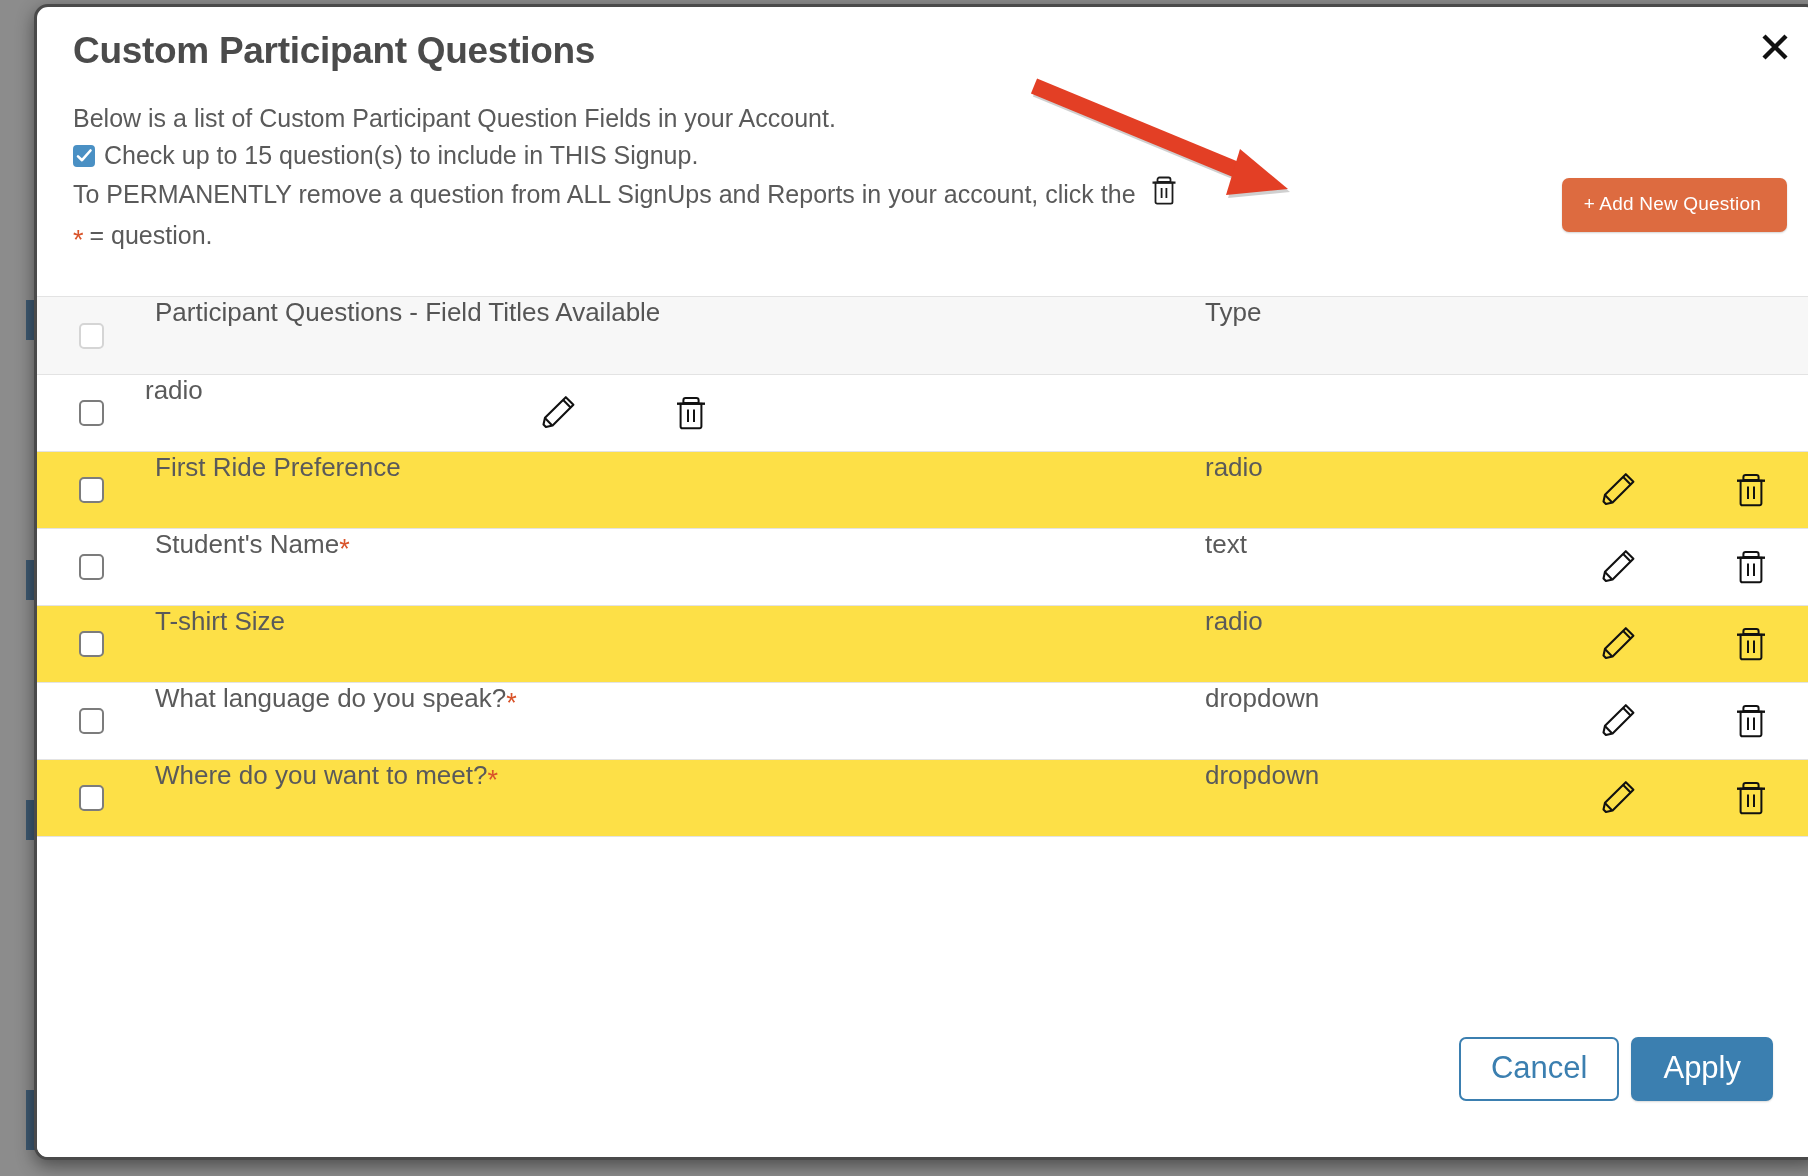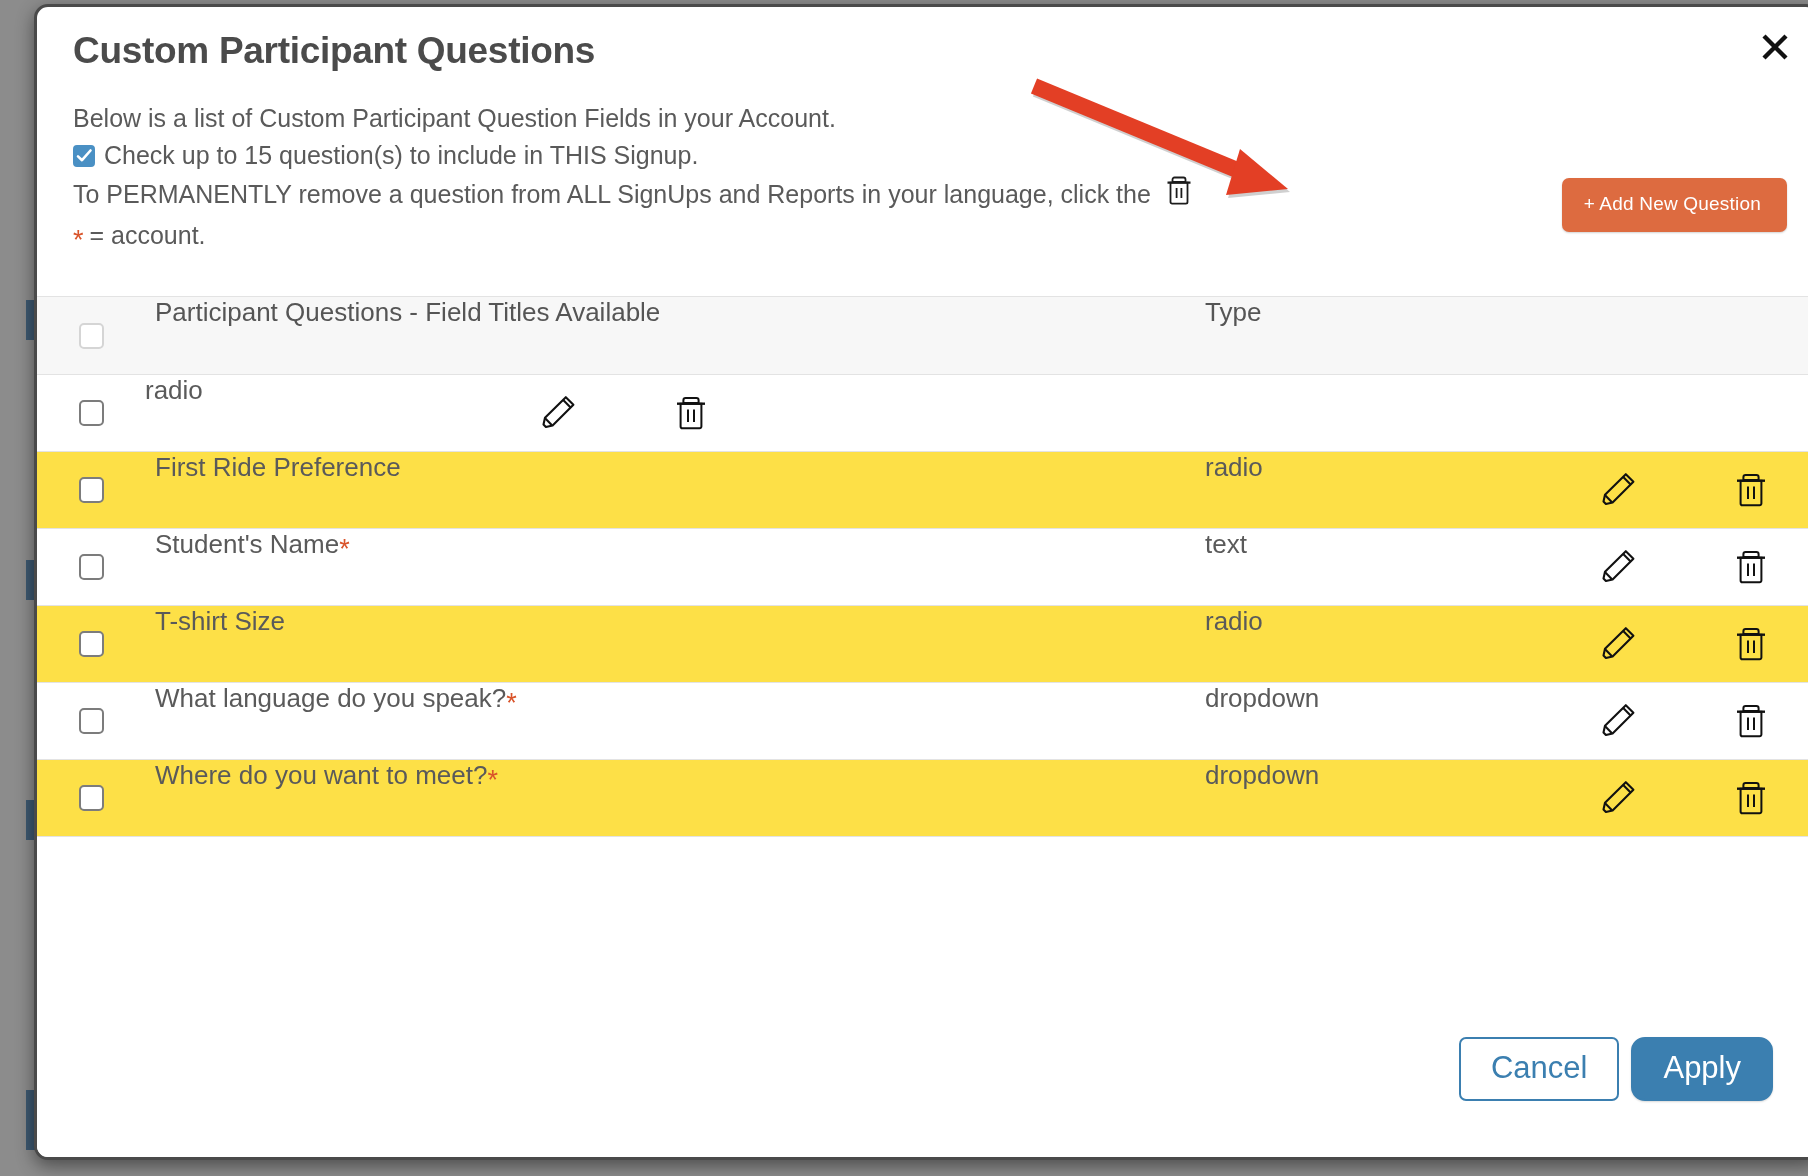--- a/index.html
+++ b/index.html
@@ -190,21 +190,21 @@
     border-radius: 7px;
     font-size: 31px;
     font-family: "Liberation Sans", sans-serif;
     padding: 11px 30px 13px 30px;
     cursor: pointer;
   }
   .btn-apply {
     background: #3b7fb0;
     color: #ffffff;
     border: 2px solid #3b7fb0;
-    border-radius: 14px;
+    border-radius: 7px;
     font-size: 31px;
     font-family: "Liberation Sans", sans-serif;
     padding: 11px 30px 13px 30px;
     cursor: pointer;
     box-shadow: 0 1px 2px rgba(0,0,0,.15);
   }
 </style>
 </head>
 <body>
 
@@ -237,35 +237,35 @@
         <span class="blue-check">
           <svg width="22" height="22" viewBox="0 0 22 22" aria-hidden="true">
             <rect x="1" y="1" width="20" height="20" rx="3" fill="#4a90c4" stroke="#4a90c4" stroke-width="2"></rect>
             <path d="M5 11.4 L9 15.2 L17.5 5.5" fill="none" stroke="#ffffff" stroke-width="2.6" stroke-linecap="round" stroke-linejoin="round"></path>
           </svg>
         </span>
         <span>Check up to 15 question(s) to include in THIS Signup.</span>
       </div>
 
       <div class="intro-line">
-        <span>To PERMANENTLY remove a question from ALL SignUps and Reports in your language, click the</span>
+        <span>To PERMANENTLY remove a question from ALL SignUps and Reports in your account, click the</span>
         <span class="trash-inline">
           <svg width="30" height="34" viewBox="0 0 30 34" aria-hidden="true">
             <path d="M10.5 4.5 h9 a2 2 0 0 1 2 2 V9 h-13 V6.5 a2 2 0 0 1 2-2 z" fill="none" stroke="#1c1c1c" stroke-width="1.8"></path>
             <line x1="3.5" y1="9.6" x2="26.5" y2="9.6" stroke="#1c1c1c" stroke-width="2.2"></line>
             <path d="M6.5 9.6 h17 V29 a1.6 1.6 0 0 1 -1.6 1.6 H8.1 A1.6 1.6 0 0 1 6.5 29 z" fill="none" stroke="#1c1c1c" stroke-width="1.8"></path>
             <line x1="12.6" y1="15" x2="12.6" y2="25" stroke="#1c1c1c" stroke-width="1.8"></line>
             <line x1="17.4" y1="15" x2="17.4" y2="25" stroke="#1c1c1c" stroke-width="1.8"></line>
           </svg>
         </span>
       </div>
 
       <div class="intro-line" style="gap:6px;">
         <span class="req-star">*</span>
-        <span>= account.</span>
+        <span>= question.</span>
       </div>
 
       <svg class="arrow-annot" viewBox="0 0 300 130" xmlns="http://www.w3.org/2000/svg">
         <g transform="translate(2,3)" opacity=".28">
           <line x1="12" y1="13" x2="232" y2="104" stroke="#555" stroke-width="16" stroke-linecap="butt"></line>
           <polygon points="218,76 266,116 204,122" fill="#555"></polygon>
         </g>
         <line x1="12" y1="13" x2="232" y2="104" stroke="#e33f25" stroke-width="16" stroke-linecap="butt"></line>
         <polygon points="218,76 266,116 204,122" fill="#e33f25"></polygon>
       </svg>

